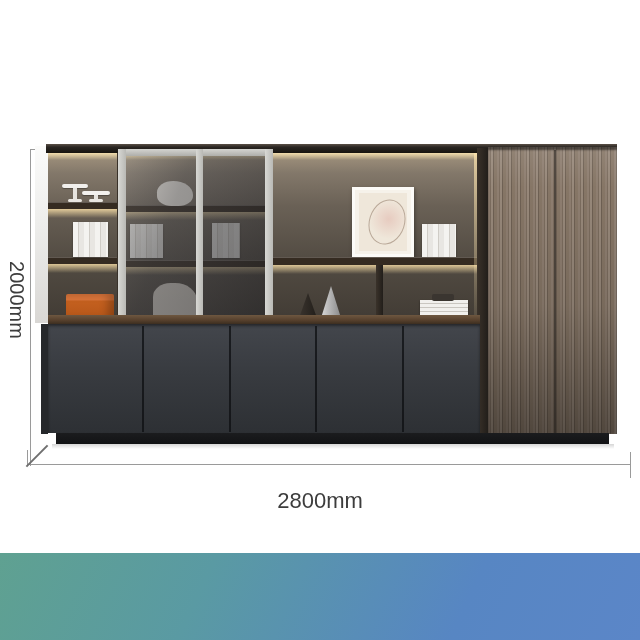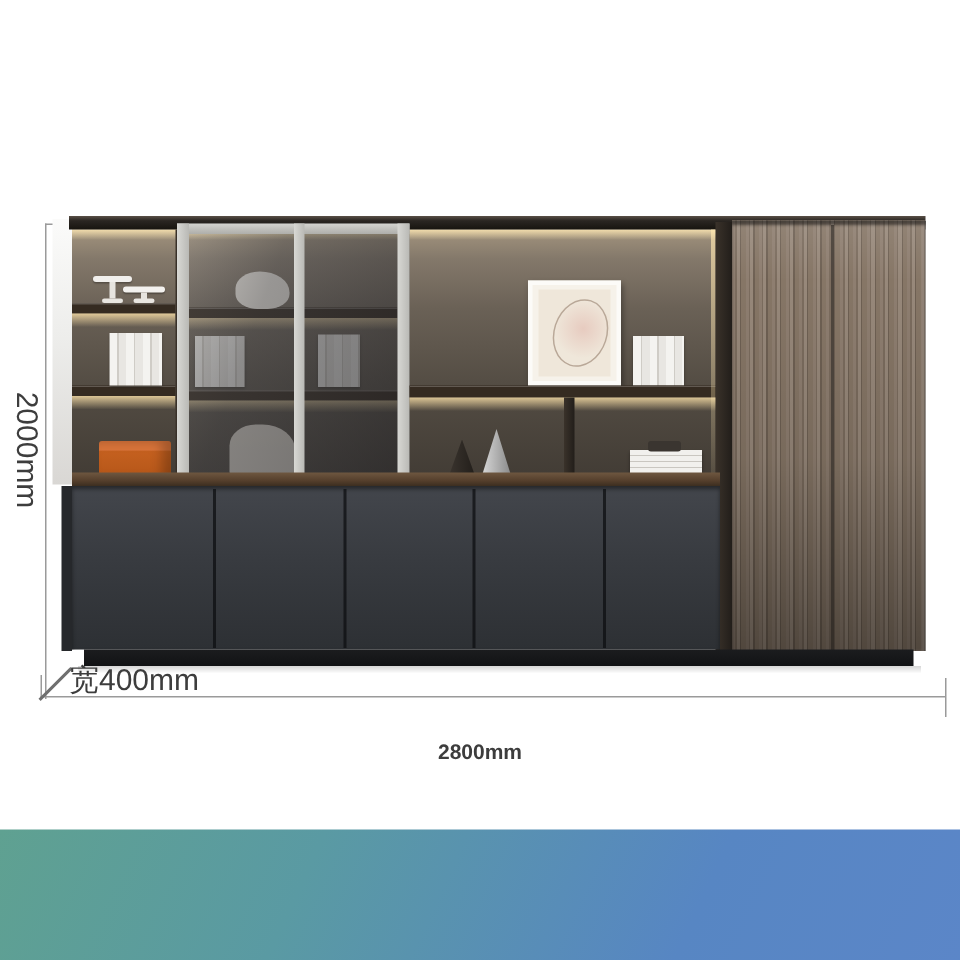--- a/index.html
+++ b/index.html
@@ -56,21 +56,21 @@
     box-shadow:inset 0 2px 3px rgba(0,0,0,0.45);}
   .door-seam{background:rgba(14,15,17,0.75);}
   .plinth{background:linear-gradient(180deg,#1b1c1e,#121315);}
 
   
   .dim-line{background:#9a9a9a;}
   .dim-text{color:#3d3d3d;}
   .dim-height-label{left:-33px;top:289px;width:100px;height:22px;transform:rotate(90deg);
     text-align:center;font-size:20px;line-height:22px;}
   .dim-depth-label{left:46px;top:443px;font-size:20px;line-height:22px;}
-  .dim-length-label{left:238px;top:488px;width:164px;text-align:center;font-size:14px;line-height:26px;font-weight:bold;}
+  .dim-length-label{left:238px;top:488px;width:164px;text-align:center;font-size:22px;line-height:26px;}
   .dim-diag{left:22px;top:455px;width:30px;height:2px;background:#6f6f6f;transform:rotate(-45deg);}
 
   
   #banner{left:0;top:553px;width:640px;height:87px;
     background:linear-gradient(115deg,#5fa191 0%,#5a9aa3 32%,#5786c3 72%,#5b86c8 100%);}
 </style>
 </head>
 <body>
 
 <div id="figure" class="abs">
@@ -148,19 +148,18 @@
 
   <div class="abs plinth" style="left:56px;top:433px;width:553px;height:11px;"></div>
   <div class="abs" style="left:52px;top:444px;width:562px;height:5px;background:linear-gradient(180deg,rgba(0,0,0,0.16),rgba(0,0,0,0));"></div>
 
   <div class="abs dim-line" style="left:27px;top:464px;width:603px;height:1px;"></div>
   <div class="abs dim-line" style="left:27px;top:450px;width:1px;height:15px;"></div>
   <div class="abs dim-line" style="left:630px;top:452px;width:1px;height:26px;"></div>
   <div class="abs dim-text dim-length-label">2800mm</div>
 
   <div class="abs dim-diag"></div>
-  <div class="abs dim-text dim-depth-label">宽400mm</div>
 </div>
 
 <div id="banner" class="abs">
   
   
 </div>
 
 </body></html>

